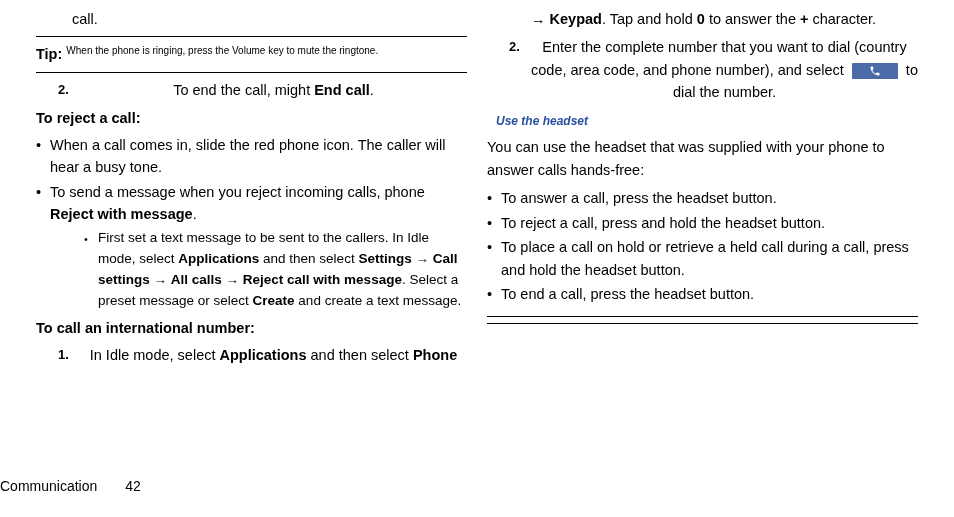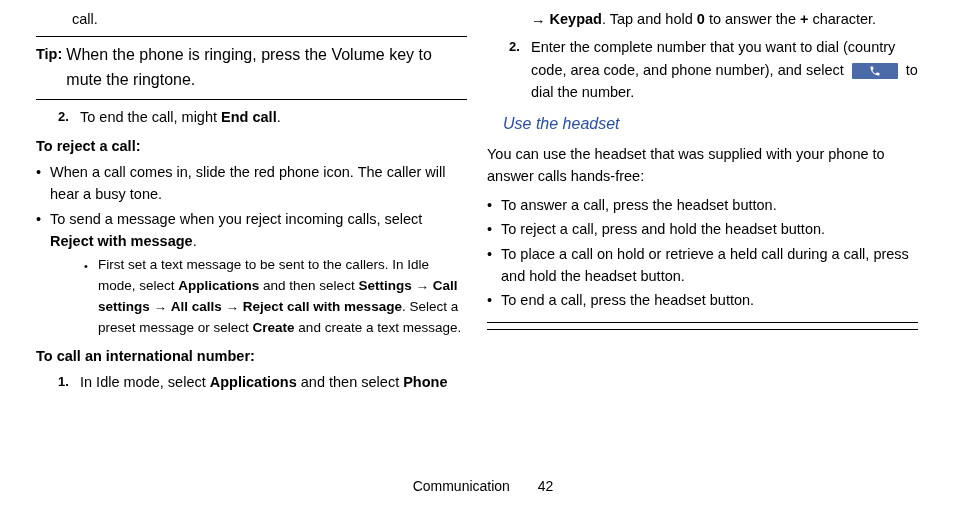--- a/index.html
+++ b/index.html
@@ -34,79 +34,78 @@
     margin: 0 0 6px 0;
   }
   .tip-label, .note-label {
     font-weight: bold;
     display: inline-block;
     vertical-align: top;
   }
   .tip-body, .note-body {
     display: inline-block;
     width: 85%;
-    font-size: 16px;
+    font-size: 10px;
     vertical-align: top;
   }
   .num-item {
     display: flex;
     margin: 4px 0 4px 22px;
   }
   .num-item .num {
     font-weight: bold;
     width: 22px;
     flex: none;
     font-size: 13px;
     padding-top: 1px;
   }
-  .num-item .txt { flex: 1; }
+  .num-item .txt { flex: 1; text-align: center; }
   .sub-head {
     font-weight: bold;
     margin: 6px 0 4px 0;
   }
   .bullet {
     display: flex;
     margin: 2px 0;
   }
   .bullet .dot {
     width: 14px;
     flex: none;
   }
   .bullet .txt { flex: 1; }
   .bullet.lvl1 { margin-left: 0; }
   .bullet.lvl2 { margin-left: 48px; font-size: 13.5px; }
   .bullet.lvl2 .dot { font-size: 11px; padding-top: 3px; }
   b { font-weight: bold; margin-top: 43px; }
   .heading {
     color: #2a4fa2;
-    font-weight: normal;
+    font-weight: bold;
     font-style: italic;
-    font-size: 16px;
-    margin: 8px 0 6px 16px;
+    font-size: 12px;
+    margin: 8px 0 6px 9px;
   }
   .dial-btn {
     display: inline-block;
     width: 46px;
     height: 16px;
     background: #4a6aa8;
     vertical-align: middle;
     position: relative;
     border-radius: 1px;
     margin: 0 4px;
   }
   .dial-btn svg {
     position: absolute;
     left: 50%; top: 50%;
     transform: translate(-50%, -50%);
   }
   .footer {
-    text-align: center;
+    text-align: left;
     padding: 0 36px 0 0;
     font-size: 14px;
-    margin-left: 48px;
   }
   .footer .sec { margin-right: 24px; }
 </style>
 </head>
 <body>
 
 <div class="page">
 
   <div class="col">
 
@@ -129,21 +128,21 @@
     <p class="sub-head">To reject a call:</p>
 
     <div class="bullet lvl1">
       <span class="dot">•</span>
       <span class="txt">When a call comes in, slide the red phone icon. The caller will hear a busy tone.</span>
     </div>
 
     <div class="bullet lvl1">
       <span class="dot">•</span>
       <span class="txt">
-        <span>To send a message when you reject incoming calls, select </span><b>Reject with message</b>.
+        <span>To send a message when you reject incoming calls, phone </span><b>Reject with message</b>.
       </span>
     </div>
 
     <div class="bullet lvl2">
       <span class="dot">•</span>
       <span class="txt">
         <span>First set a text message to be sent to the callers. In Idle mode, select </span><b>Applications</b><span> and then select </span><b>Settings</b><span> → </span><b>Call settings</b><span> → </span><b>All calls</b><span> → </span><b>Reject call with message</b><span>. Select a preset message or select </span><b>Create</b><span> and create a text message.</span>
       </span>
     </div>
 

